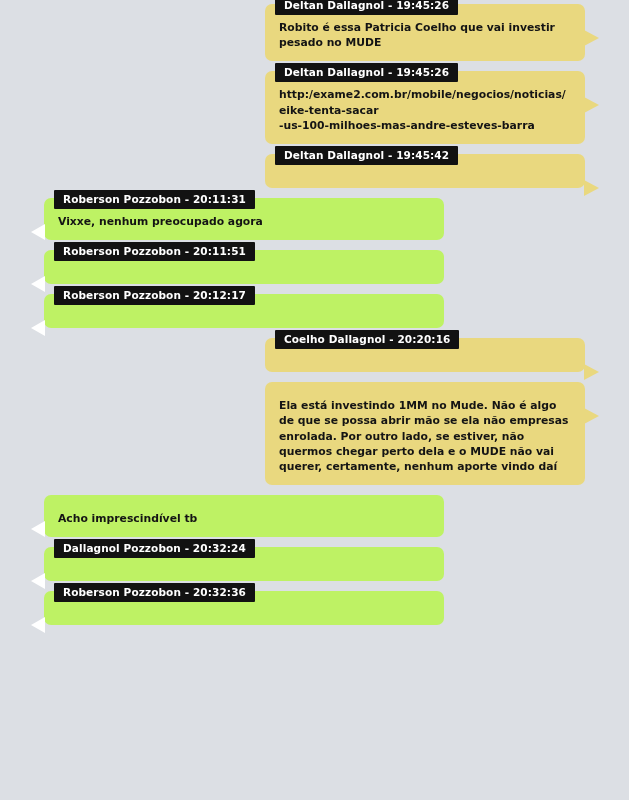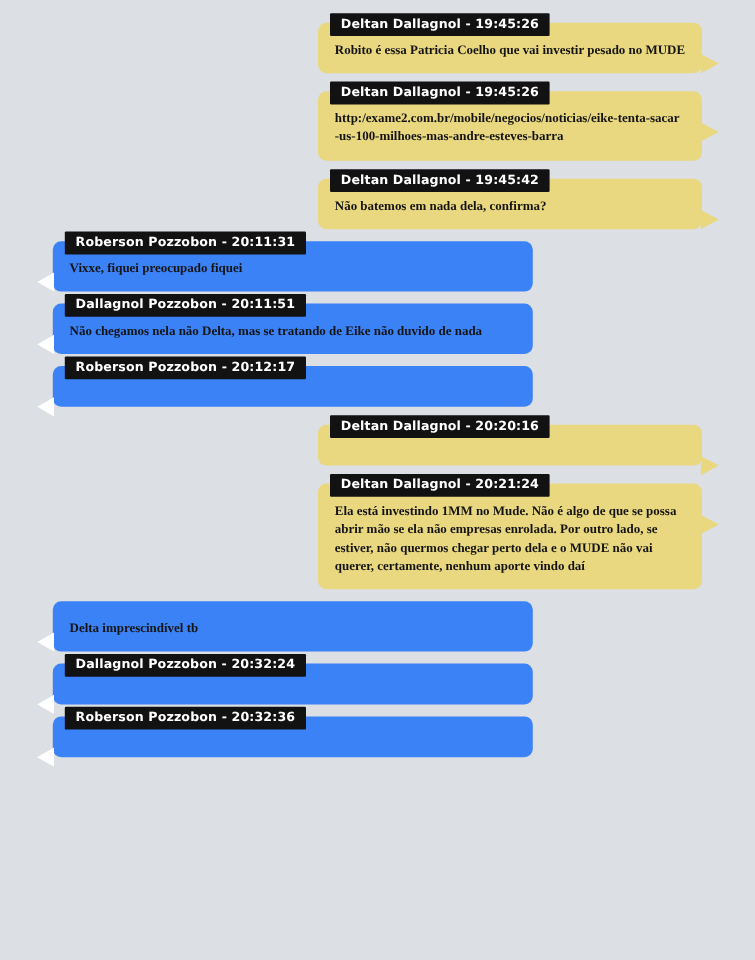--- a/index.html
+++ b/index.html
@@ -31,33 +31,32 @@
     justify-content: flex-start;
     padding-left: 44px;
     padding-right: 10px;
     margin-bottom: 10px;
   }
   .msg-row.right {
     justify-content: flex-start;
     padding-left: 265px;
     padding-right: 10px;
     margin-bottom: 10px;
-    margin-top: 15px;
   }
 
   .bubble {
     position: relative;
     border-radius: 7px;
     box-sizing: border-box;
     padding: 16px 14px 11px 14px;
     min-height: 34px;
   }
   .bubble.left {
     width: 400px;
-    background: #3b82f6;
+    background: #bef264;
   }
   .bubble.right {
     width: 320px;
     background: #e9d87f;
   }
 
   
   .bubble.left::after {
     content: "";
     position: absolute;
@@ -96,21 +95,20 @@
     border-radius: 1px;
   }
 
   .msg-text {
     font-size: 10.8px;
     line-height: 15.2px;
     color: #141414;
     font-weight: bold;
     white-space: pre-line;
     word-wrap: break-word;
-    font-family: Liberation Serif, serif;
   }
   .msg-text.url {
     word-break: break-all;
   }
 </style>
 </head>
 <body>
 
 <div id="chat-log">
     <div class="msg-row right">
@@ -122,54 +120,51 @@
     <div class="msg-row right">
       <div class="bubble right">
         <div class="meta-label">Deltan Dallagnol - 19:45:26</div>
         <div class="msg-text url">http:/exame2.com.br/mobile/negocios/noticias/eike-tenta-sacar
 -us-100-milhoes-mas-andre-esteves-barra</div>
       </div>
     </div>
     <div class="msg-row right">
       <div class="bubble right">
         <div class="meta-label">Deltan Dallagnol - 19:45:42</div>
-        <div class="msg-text">Não batemos em nada dela, confirma?</div>
       </div>
     </div>
     <div class="msg-row left">
       <div class="bubble left">
         <div class="meta-label">Roberson Pozzobon - 20:11:31</div>
-        <div class="msg-text">Vixxe, fiquei preocupado fiquei</div>
+        <div class="msg-text">Vixxe, nenhum preocupado agora</div>
       </div>
     </div>
     <div class="msg-row left">
       <div class="bubble left">
-        <div class="meta-label">Dallagnol Pozzobon - 20:11:51</div>
-        <div class="msg-text">Não chegamos nela não Delta, mas se tratando de Eike não duvido de nada</div>
+        <div class="meta-label">Roberson Pozzobon - 20:11:51</div>
       </div>
     </div>
     <div class="msg-row left">
       <div class="bubble left">
         <div class="meta-label">Roberson Pozzobon - 20:12:17</div>
       </div>
     </div>
     <div class="msg-row right">
       <div class="bubble right">
-        <div class="meta-label">Deltan Dallagnol - 20:20:16</div>
+        <div class="meta-label">Coelho Dallagnol - 20:20:16</div>
       </div>
     </div>
     <div class="msg-row right">
       <div class="bubble right">
-        <div class="meta-label">Deltan Dallagnol - 20:21:24</div>
         <div class="msg-text">Ela está investindo 1MM no Mude. Não é algo de que se possa abrir mão se ela não empresas enrolada. Por outro lado, se estiver, não quermos chegar perto dela e o MUDE não vai querer, certamente, nenhum aporte vindo daí</div>
       </div>
     </div>
     <div class="msg-row left">
       <div class="bubble left">
-        <div class="msg-text">Delta imprescindível tb</div>
+        <div class="msg-text">Acho imprescindível tb</div>
       </div>
     </div>
     <div class="msg-row left">
       <div class="bubble left">
         <div class="meta-label">Dallagnol Pozzobon - 20:32:24</div>
       </div>
     </div>
     <div class="msg-row left">
       <div class="bubble left">
         <div class="meta-label">Roberson Pozzobon - 20:32:36</div>

